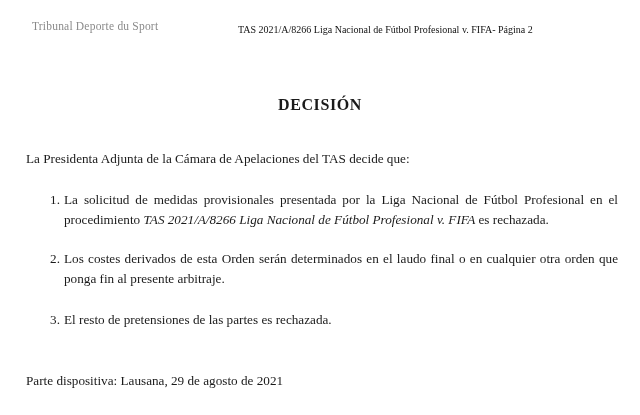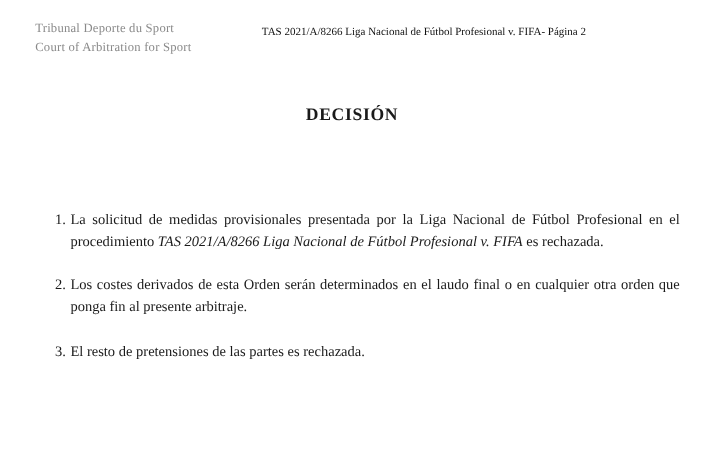--- a/index.html
+++ b/index.html
@@ -107,41 +107,42 @@
   }
 </style>
 </head>
 <body>
 
 <div class="page">
 
   <div class="header">
     <div class="letterhead">
       <div>Tribunal Deporte du Sport</div>
-      <div>Court of Arbitration for Sport</div>
     </div>
     <div class="case-ref">TAS 2021/A/8266 Liga Nacional de Fútbol Profesional v. FIFA- Página 2</div>
   </div>
 
   <div class="title">DECISIÓN</div>
 
+  <div class="intro">La Presidenta Adjunta de la Cámara de Apelaciones del TAS decide que:</div>
 
   <div class="items">
 
     <div class="item item-1">
       <span class="num">1.</span>
       <span class="body"><span>La solicitud de medidas provisionales presentada por la Liga Nacional de Fútbol Profesional en el procedimiento </span><i>TAS 2021/A/8266 Liga Nacional de Fútbol Profesional v. FIFA</i><span> es rechazada.</span></span>
     </div>
 
     <div class="item item-2">
       <span class="num">2.</span>
       <span class="body">Los costes derivados de esta Orden serán determinados en el laudo final o en cualquier otra orden que ponga fin al presente arbitraje.</span>
     </div>
 
     <div class="item item-3">
       <span class="num">3.</span>
       <span class="body">El resto de pretensiones de las partes es rechazada.</span>
     </div>
 
   </div>
 
+  <div class="closing">Parte dispositiva: Lausana, 29 de agosto de 2021</div>
 
 </div>
 
 </body></html>

